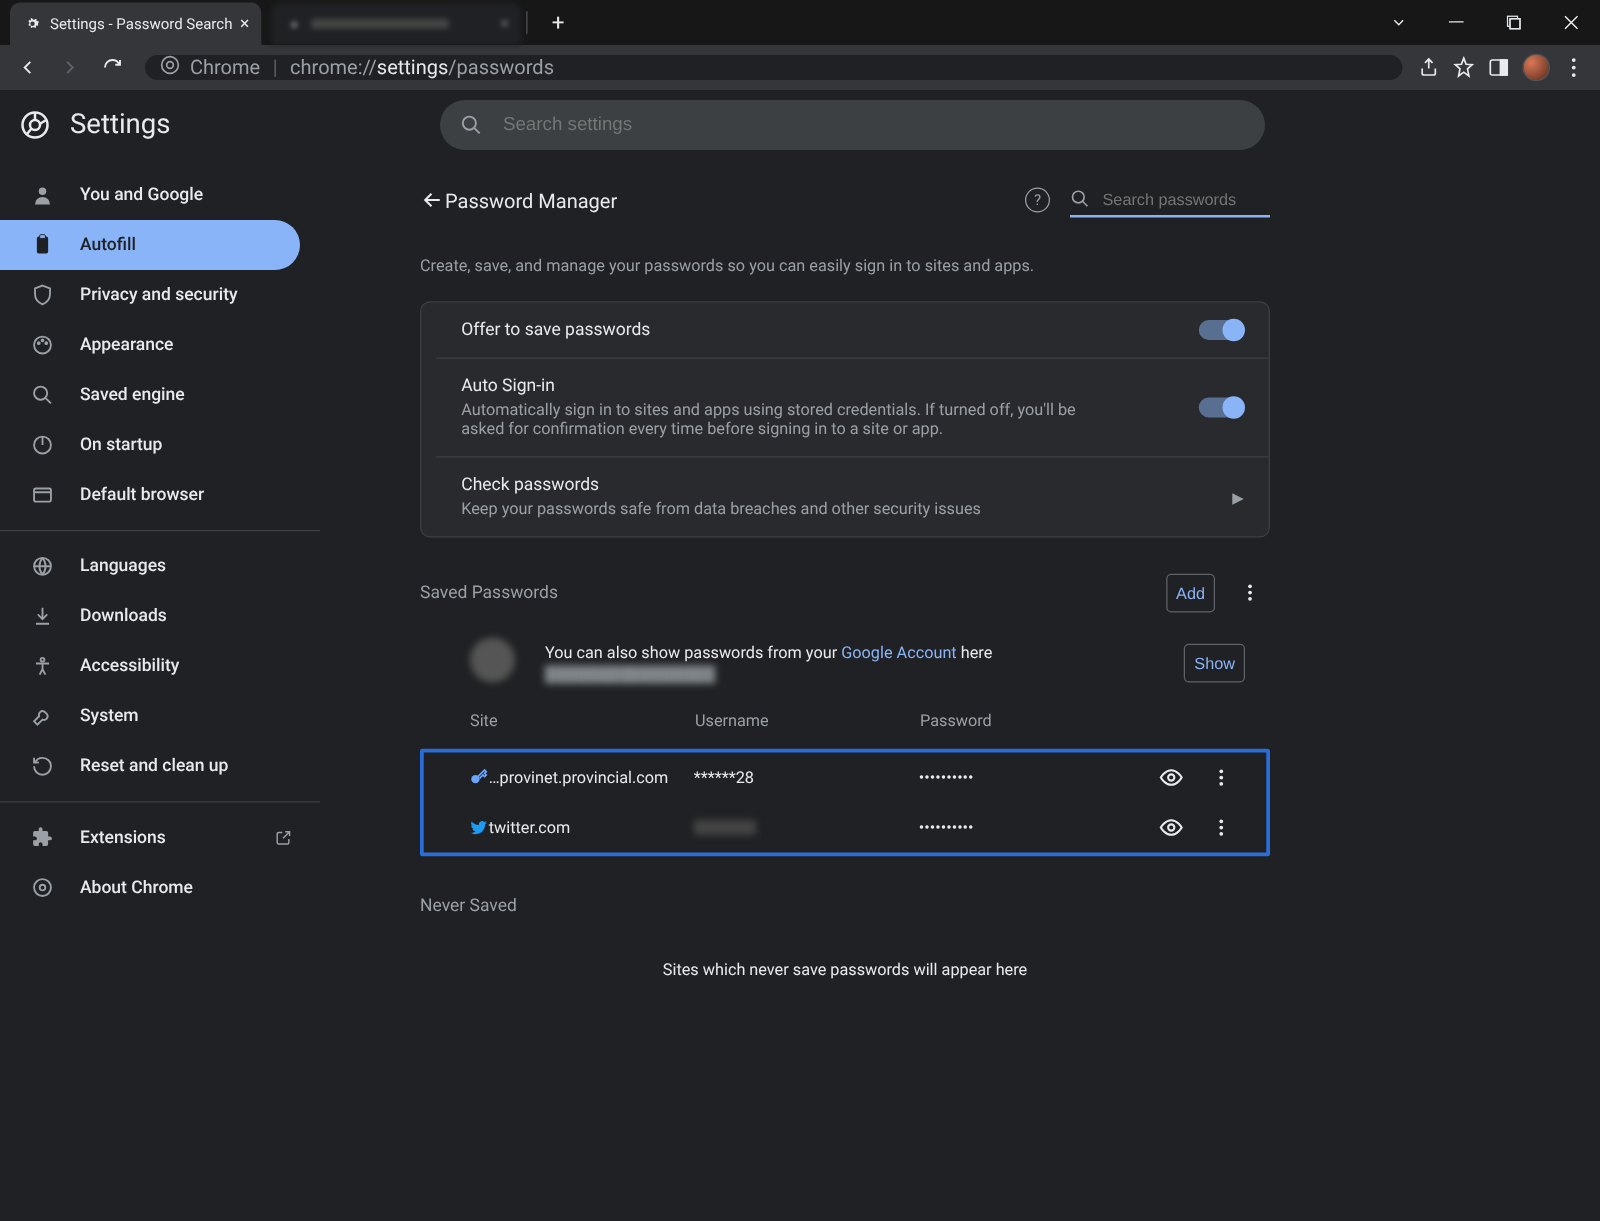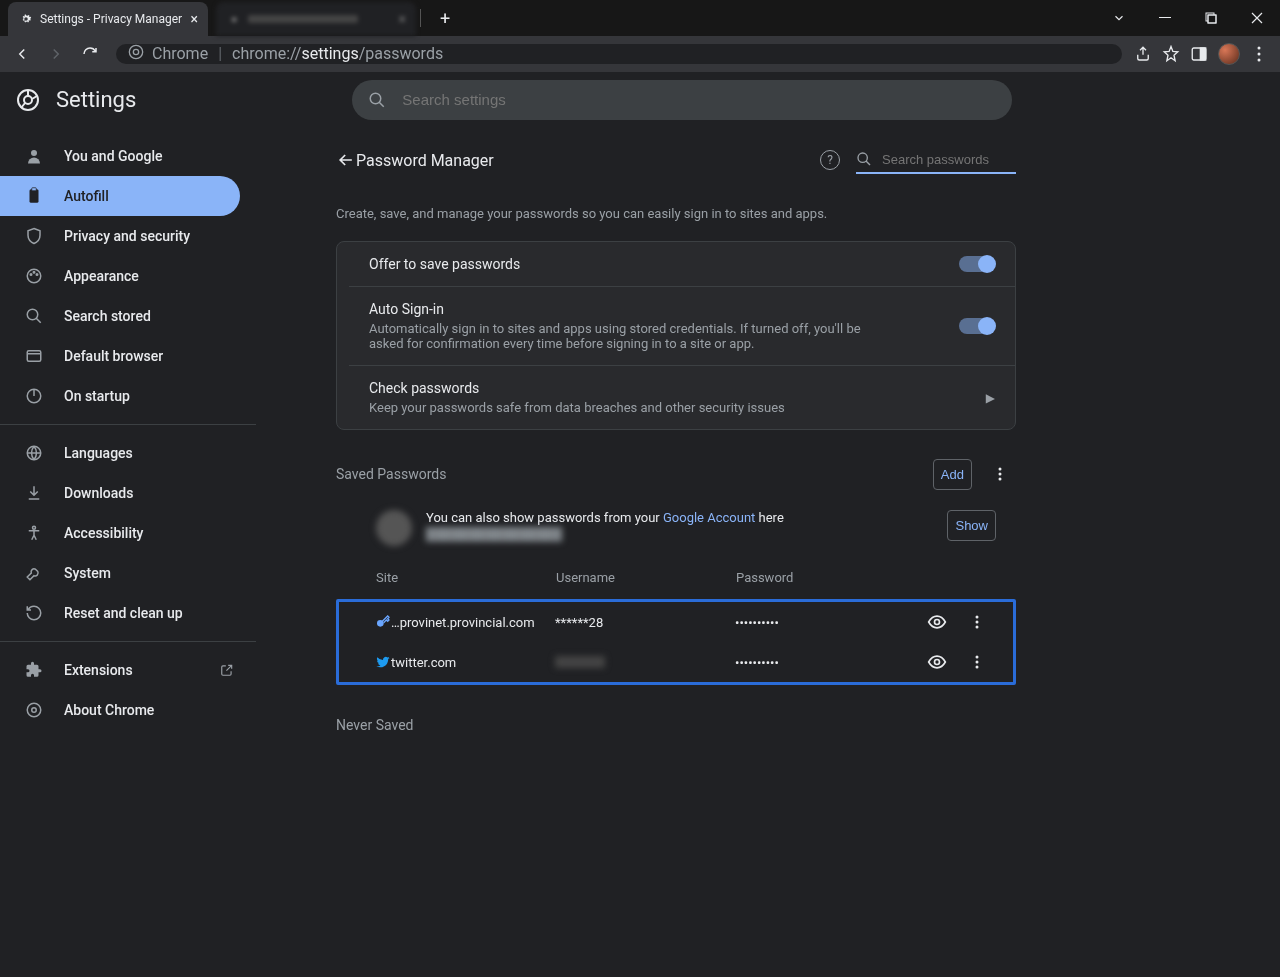--- a/index.html
+++ b/index.html
@@ -236,23 +236,23 @@
     color: var(--accent-blue);
     font-size:13px;
     cursor:pointer;
     background: none;
   }
   .icon-btn { width:32px; height:32px; display:flex; align-items:center; justify-content:center; cursor:pointer; color:#e8eaed; border-radius:50%;}
   .icon-btn.more { font-size:14px; letter-spacing:0; }
 
   .account-row {
     display:flex;
-    align-items:flex-start;
+    align-items:flex-end;
     padding: 10px 20px 10px 40px;
-    gap: 14px;
+    gap: 24px;
   }
   .account-avatar { width: 36px; height:36px; border-radius:50%; background:#555; filter:blur(3px);}
   .account-row .info { flex:1; }
   .account-row .info .line1 { font-size:13px; color:var(--text-primary);}
   .account-row .info .line1 a { color: var(--link-blue); text-decoration:none;}
   .account-row .info .line2 { font-size:12px; color:var(--text-muted); filter:blur(3px); margin-top:2px;}
 
   .table-header {
     display:grid;
     grid-template-columns: 180px 180px 1fr 40px 40px;
@@ -294,21 +294,21 @@
 </head>
 <body>
 
 <div class="titlebar">
   <div class="tab">
     <span class="favicon">
       <svg width="14" height="14" viewBox="0 0 24 24" fill="#e8eaed">
           <path d="M19.4 13l.6-1-.6-1 1.5-1.2-1-1.7-1.8.6-.8-.8.6-1.8-1.7-1-1.2 1.5-1-.6-1 .6L11 4l-1.7 1 .6 1.8-.8.8-1.8-.6-1 1.7L7.8 10l-.6 1 .6 1-1.5 1.2 1 1.7 1.8-.6.8.8-.6 1.8 1.7 1 1.2-1.5 1 .6 1-.6 1.2 1.5 1.7-1-.6-1.8.8-.8 1.8.6 1-1.7L19.4 13zM12 15a3 3 0 110-6 3 3 0 010 6z"></path>
         </svg>
     </span>
-    <span>Settings - Privacy Manager</span>
+    <span>Settings - Password Search</span>
     <span class="tab-close">×</span>
   </div>
   <div class="tab inactive">
     <span class="favicon">●</span>
     <span style="width:110px; height:8px; background:#444; border-radius:2px;"></span>
     <span class="tab-close">×</span>
   </div>
   <div class="vsep"></div>
   <div class="newtab">+</div>
 
@@ -458,39 +458,39 @@
         </span>
       <span>Appearance</span>
     </div>
     <div class="side-item">
       <span class="side-icon">
           <svg width="18" height="18" viewBox="0 0 24 24" fill="none" stroke="#9aa0a6" stroke-width="2">
             <circle cx="10" cy="10" r="7"></circle>
             <path d="M21 21l-6-6"></path>
           </svg>
         </span>
-      <span>Search stored</span>
+      <span>Saved engine</span>
+    </div>
+    <div class="side-item">
+      <span class="side-icon">
+          <svg width="18" height="18" viewBox="0 0 24 24" fill="none" stroke="#9aa0a6" stroke-width="2">
+            <circle cx="12" cy="12" r="9"></circle>
+            <line x1="12" y1="3" x2="12" y2="12"></line>
+          </svg>
+        </span>
+      <span>On startup</span>
     </div>
     <div class="side-item">
       <span class="side-icon">
           <svg width="18" height="18" viewBox="0 0 24 24" fill="none" stroke="#9aa0a6" stroke-width="2">
             <rect x="3" y="5" width="18" height="14" rx="2"></rect>
             <line x1="3" y1="9" x2="21" y2="9"></line>
           </svg>
         </span>
       <span>Default browser</span>
-    </div>
-    <div class="side-item">
-      <span class="side-icon">
-          <svg width="18" height="18" viewBox="0 0 24 24" fill="none" stroke="#9aa0a6" stroke-width="2">
-            <circle cx="12" cy="12" r="9"></circle>
-            <line x1="12" y1="3" x2="12" y2="12"></line>
-          </svg>
-        </span>
-      <span>On startup</span>
     </div>
 
     <div class="side-divider"></div>
 
     <div class="side-item">
       <span class="side-icon">
           <svg width="18" height="18" viewBox="0 0 24 24" fill="none" stroke="#9aa0a6" stroke-width="2">
             <circle cx="12" cy="12" r="9"></circle>
             <path d="M3 12h18M12 3a14 14 0 010 18M12 3a14 14 0 000 18"></path>
           </svg>
@@ -683,16 +683,17 @@
             <svg width="16" height="16" viewBox="0 0 16 16" fill="#e8eaed">
                 <circle cx="8" cy="3" r="1.5"></circle>
                 <circle cx="8" cy="8" r="1.5"></circle>
                 <circle cx="8" cy="13" r="1.5"></circle>
               </svg>
           </span>
         </div>
       </div>
 
       <div class="never-saved-label">Never Saved</div>
+      <div class="never-saved-empty">Sites which never save passwords will appear here</div>
 
     </div>
   </div>
 </div>
 
 </body></html>

